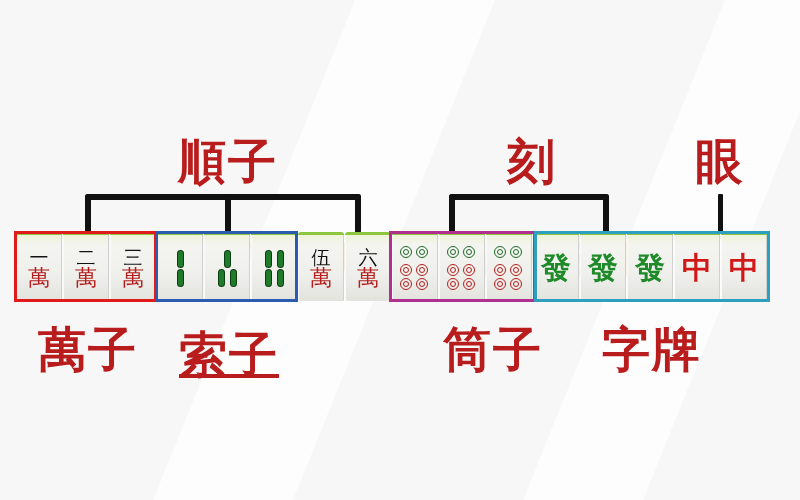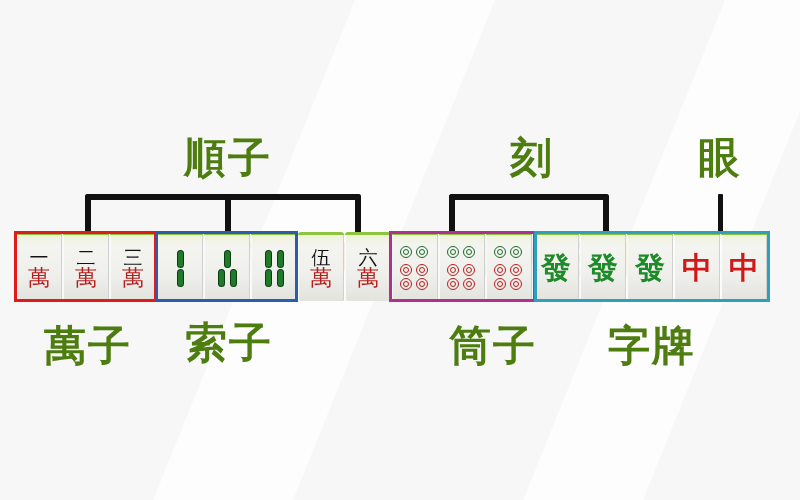--- a/index.html
+++ b/index.html
@@ -12,23 +12,23 @@
     position: absolute; background: #ffffff; opacity: 0.7;
     transform: skewX(-22deg);
   }
   .watermark {
     position: absolute; left: 140px; top: 190px; width: 560px; height: 140px;
     color: #efe6cf; opacity: 0.55; font-size: 46px; font-weight: bold;
     letter-spacing: 6px; text-align: center; line-height: 140px;
     font-family: "DejaVu Sans", sans-serif;
   }
   .label {
-    position: absolute; color: #4d7c0f; font-weight: bold;
+    position: absolute; color: #b91c1c; font-weight: bold;
     font-family: "DejaVu Sans", sans-serif;
-    font-size: 42px; line-height: 1; transform: translateX(-50%);
+    font-size: 48px; line-height: 1; transform: translateX(-50%);
     white-space: nowrap; letter-spacing: 2px;
   }
   .bracket { position: absolute; background: #111; border-radius: 3px; }
   .tiles { position: absolute; left: 16px; top: 232px; height: 68px; display: flex; }
   .tile {
     width: 46px; height: 66px; margin-right: 1px; position: relative;
     background: linear-gradient(#eef3d8 0px, #f4f4f0 10px, #efefeb 60%, #e3e3de 100%);
     border-top: 3px solid #8cc63f; border-radius: 3px 3px 2px 2px;
     box-shadow: inset -1px 0 0 #d0d0cc, inset 1px 0 0 #fafafa;
     display: flex; flex-direction: column; align-items: center; justify-content: center;
@@ -162,15 +162,15 @@
     <span class="honor" style="color:#d01818;">中</span>
   </div>
 </div>
 
 <div class="group-box" style="left:14px;top:231px;width:143px;height:71px;border-color:#e01b1b;"></div>
 <div class="group-box" style="left:155px;top:231px;width:143px;height:71px;border-color:#2a5db0;"></div>
 <div class="group-box" style="left:389px;top:231px;width:147px;height:71px;border-color:#b0308f;"></div>
 <div class="group-box" style="left:534px;top:231px;width:236px;height:71px;border-color:#2f9fc0;"></div>
 
 <div class="label" style="left:88px;top:325px;">萬子</div>
-<div class="label" style="left:229px;top:322px;">索子</div>
+<div class="label" style="left:229px;top:330px;text-decoration:underline;">索子</div>
 <div class="label" style="left:465px;top:325px;margin-left:28px;">筒子</div>
 <div class="label" style="left:652px;top:325px;">字牌</div>
 
 </body></html>

